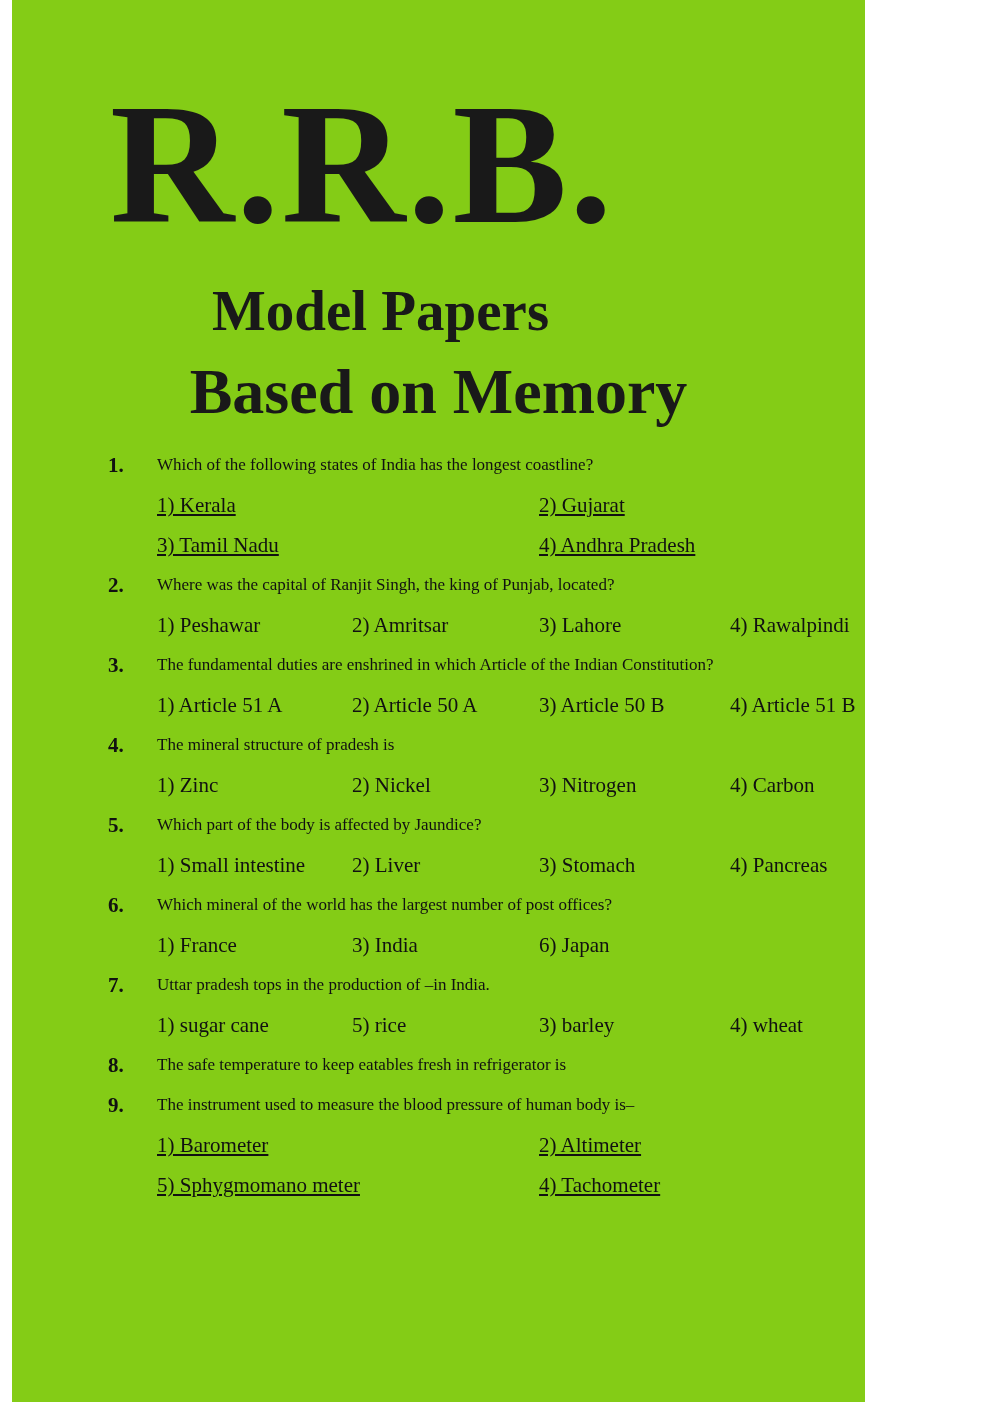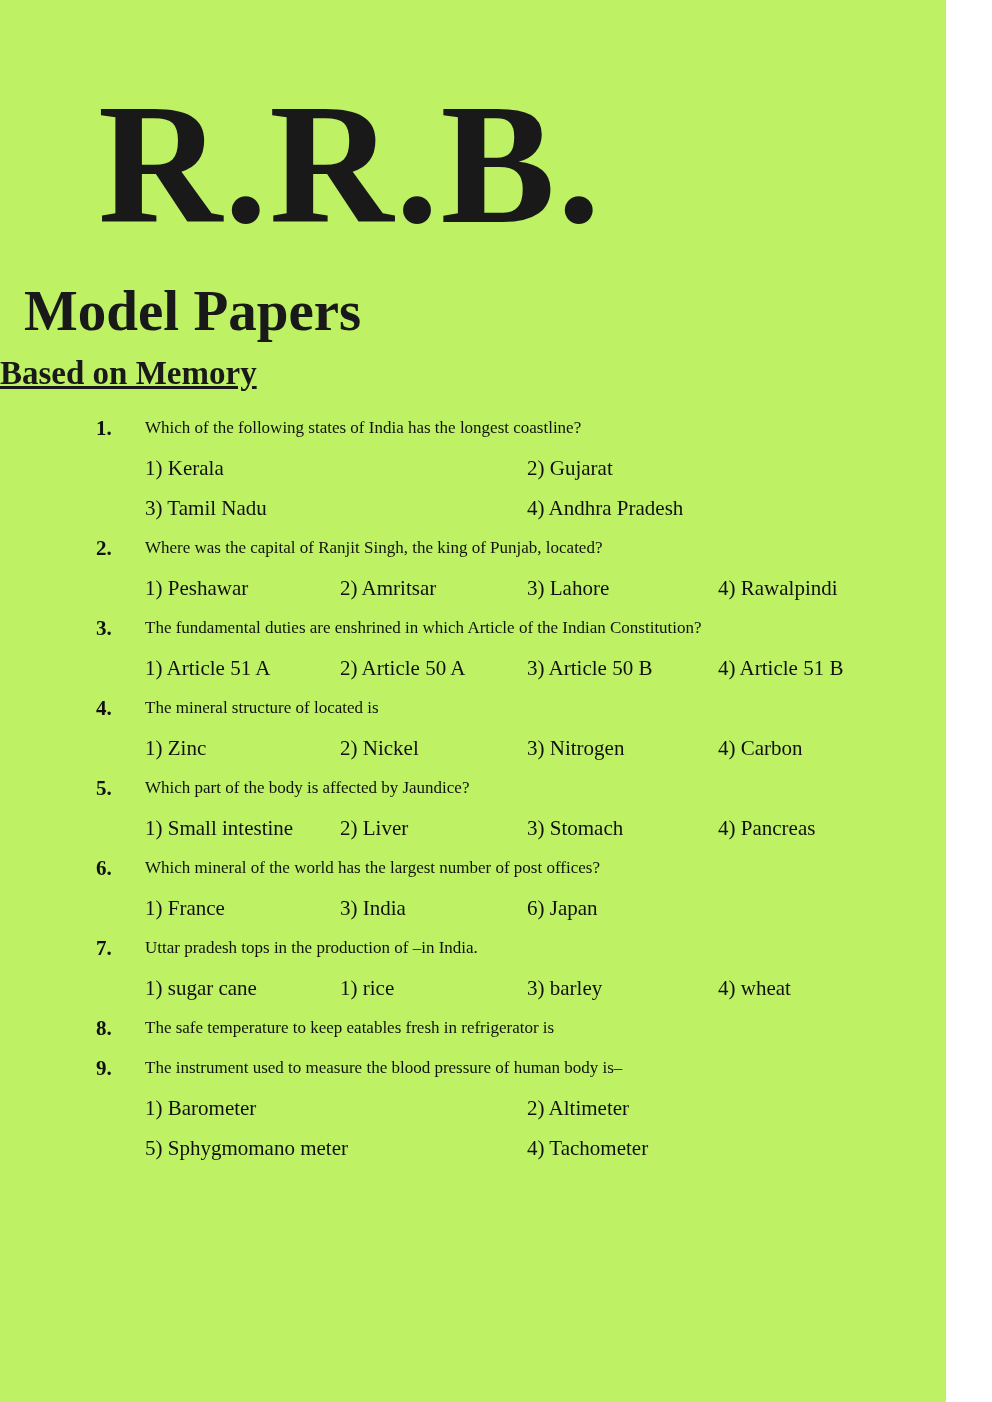--- a/index.html
+++ b/index.html
@@ -2,54 +2,53 @@
 <html><head>
 <meta charset="utf-8">
 <style>
   * { margin: 0; padding: 0; box-sizing: border-box; }
   html, body {
     background: #ffffff;
     font-family: "Liberation Serif", "DejaVu Serif", serif;
     color: #111111;
   }
   .page {
-    width: 946px;
+    width: 853px;
     height: 1402px;
-    background: #bef264;
+    background: #84cc16;
     overflow: hidden;
     position: relative;
+    margin-left: 12px;
   }
   .header {
     padding-top: 78px;
   }
   .main-title {
     font-size: 172px;
     font-weight: bold;
     line-height: 1.0;
     letter-spacing: 2px;
     padding-left: 98px;
     color: #191919;
   }
   .subtitle {
     font-size: 57px;
     font-weight: bold;
-    text-align: left;
+    text-align: center;
     padding-right: 116px;
     margin-top: 28px;
     color: #191919;
-    padding-left: 24px;
   }
   .section-heading {
-    font-size: 33px;
-    font-weight: bold;
-    text-align: left;
+    font-size: 64px;
+    font-weight: bold;
+    text-align: center;
     margin-top: 12px;
     margin-bottom: 16px;
     color: #191919;
-    text-decoration: underline;
   }
   .questions {
     padding-left: 96px;
     padding-right: 96px;
   }
   .question { }
   .q-row {
     display: flex;
     align-items: flex-start;
   }
@@ -68,20 +67,21 @@
   }
   .q-options {
     display: grid;
     padding-left: 49px;
   }
   .q-options.four-col {
     grid-template-columns: 195px 187px 191px 1fr;
   }
   .q-options.two-col {
     grid-template-columns: 382px 1fr;
+    text-decoration: underline;
   }
   .q-option {
     font-size: 21px;
     line-height: 40px;
     white-space: nowrap;
   }
 </style>
 </head>
 <body>
 
@@ -128,21 +128,21 @@
           <span class="q-option">1) Article 51 A</span>
           <span class="q-option">2) Article 50 A</span>
           <span class="q-option">3) Article 50 B</span>
           <span class="q-option">4) Article 51 B</span>
         </div>
   </div>
 
   <div class="question">
     <div class="q-row">
       <span class="q-num">4.</span>
-      <p class="q-text">The mineral structure of located is</p>
+      <p class="q-text">The mineral structure of pradesh is</p>
     </div>
     <div class="q-options four-col">
           <span class="q-option">1) Zinc</span>
           <span class="q-option">2) Nickel</span>
           <span class="q-option">3) Nitrogen</span>
           <span class="q-option">4) Carbon</span>
         </div>
   </div>
 
   <div class="question">
@@ -170,21 +170,21 @@
         </div>
   </div>
 
   <div class="question">
     <div class="q-row">
       <span class="q-num">7.</span>
       <p class="q-text">Uttar pradesh tops in the production of –in India.</p>
     </div>
     <div class="q-options four-col">
           <span class="q-option">1) sugar cane</span>
-          <span class="q-option">1) rice</span>
+          <span class="q-option">5) rice</span>
           <span class="q-option">3) barley</span>
           <span class="q-option">4) wheat</span>
         </div>
   </div>
 
   <div class="question">
     <div class="q-row">
       <span class="q-num">8.</span>
       <p class="q-text">The safe temperature to keep eatables fresh in refrigerator is</p>
     </div>

